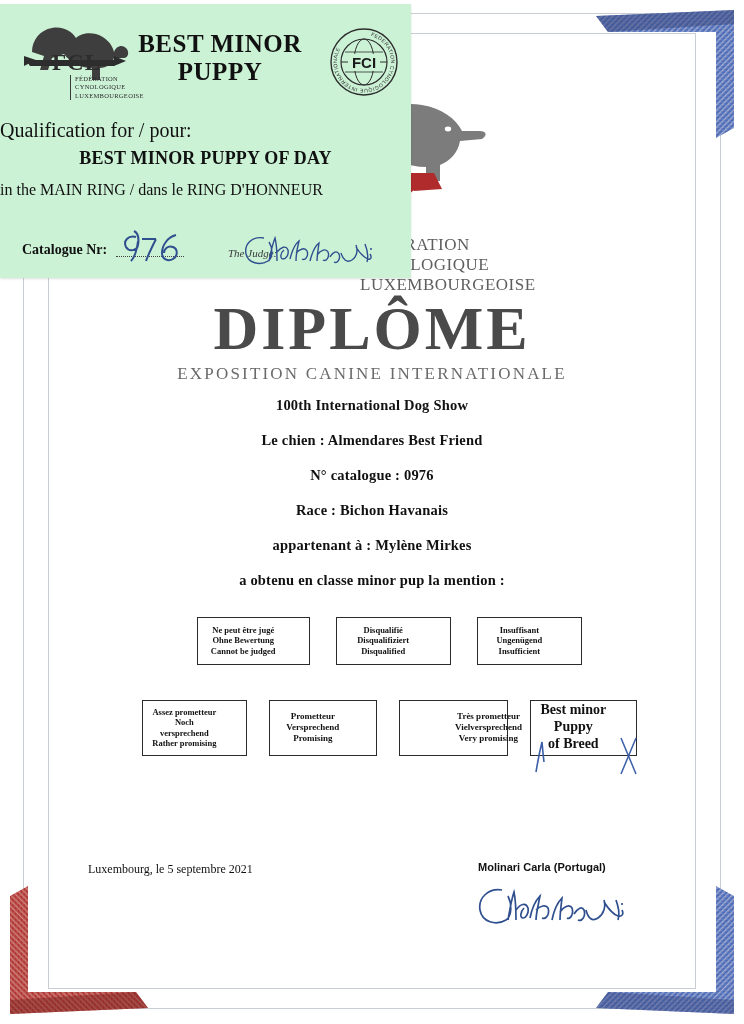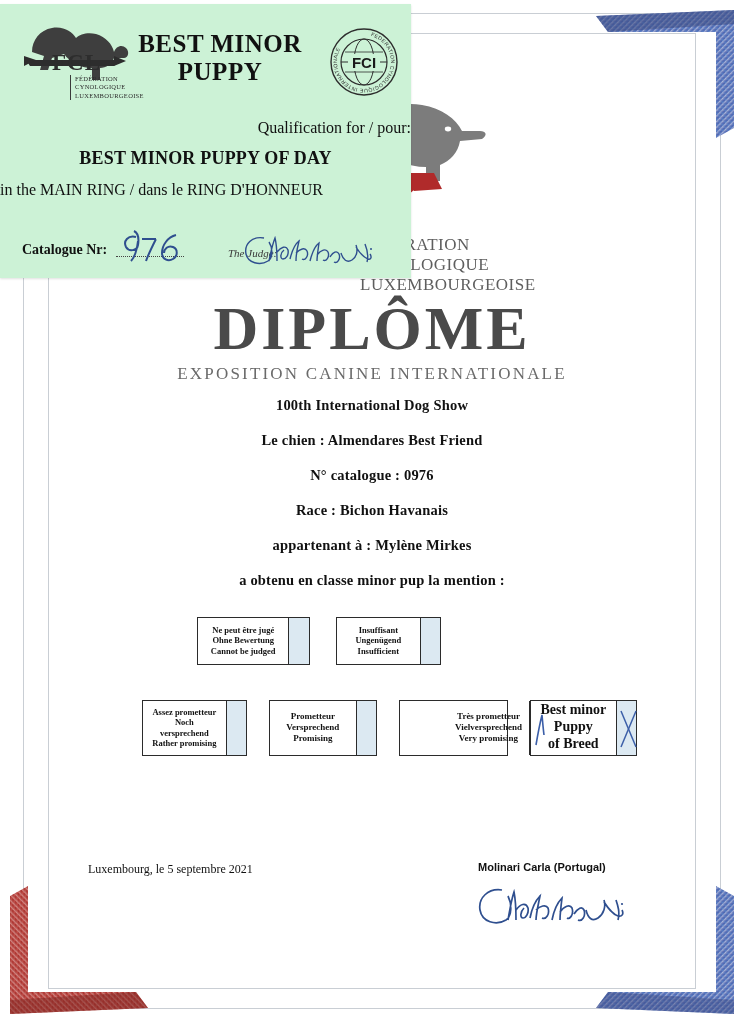--- a/index.html
+++ b/index.html
@@ -37,21 +37,21 @@
 
   
   .body-lines{position:absolute;left:0;top:397px;width:744px;text-align:center;}
   .bline{font-family:"Liberation Serif",serif;font-weight:bold;font-size:14.5px;
          color:#111;margin:0 0 18px 0;letter-spacing:.2px;}
 
   
   .boxrow{position:absolute;display:flex;align-items:flex-start;}
   .row1{left:197px;top:617px;gap:26px;}
   .row2{left:142px;top:700px;gap:22px;}
-  .abox{display:flex;border:1px solid #2b2b2b;background:#fff;box-sizing:border-box;}
+  .abox{display:flex;border:1px solid #2b2b2b;background:#fff;box-sizing:border-box;align-items:center;}
   .abox .txt{padding:4px 7px 5px 7px;text-align:center;
              font-family:"Liberation Serif",serif;font-weight:bold;color:#111;
              line-height:1.22;display:flex;flex-direction:column;justify-content:center;}
   .abox .txt span{display:block;}
   .abox .chk{width:23px;border-left:1px solid #2b2b2b;background:#dce9f2;
              position:relative;}
   .abox .chk svg{position:absolute;left:0;top:0;}
   .s-small .txt{font-size:8.5px;}
   .s-mid .txt{font-size:9px;}
   .s-big .txt{font-size:14px;line-height:1.2;}
@@ -67,22 +67,22 @@
   .card{position:absolute;left:0;top:4px;width:411px;height:274px;
         background:#ccf2d6;box-shadow:0 1px 2px rgba(0,0,0,.12);}
   .card-fcl{position:absolute;left:18px;top:16px;width:120px;height:78px;}
   .card-fcl-text{position:absolute;left:52px;top:55px;font-size:6.5px;color:#2d2d2d;
                  line-height:1.28;letter-spacing:.3px;font-family:"Liberation Serif",serif;
                  border-left:1px solid #3a3a3a;padding-left:4px;}
   .card-fci{position:absolute;left:328px;top:22px;width:72px;height:72px;}
   .card-title{position:absolute;left:120px;top:26px;width:200px;text-align:center;
               font-family:"Liberation Serif",serif;font-weight:bold;font-size:25px;
               line-height:1.12;color:#111;letter-spacing:.5px;}
-  .card-q{position:absolute;left:0;top:115px;width:411px;text-align:right;
-          font-family:"Liberation Serif",serif;font-size:16px;color:#111;}
+  .card-q{position:absolute;left:0;top:115px;width:411px;text-align:left;
+          font-family:"Liberation Serif",serif;font-size:20px;color:#111;}
   .card-l2{position:absolute;left:0;top:144px;width:411px;text-align:center;
            font-family:"Liberation Serif",serif;font-weight:bold;font-size:18px;color:#111;
            letter-spacing:.2px;}
   .card-l3{position:absolute;left:0;top:177px;width:411px;text-align:left;
            font-family:"Liberation Serif",serif;font-size:16px;color:#111;}
   .card-cat{position:absolute;left:22px;top:238px;
             font-family:"Liberation Serif",serif;font-weight:bold;font-size:14px;color:#111;}
   .card-dots{position:absolute;left:116px;top:252px;width:68px;
              border-bottom:1px dotted #444;}
   .card-num{position:absolute;left:118px;top:223px;width:70px;height:38px;}
@@ -175,20 +175,28 @@
   <div class="boxrow row1">
     <div class="abox s-small" style="width:113px;height:48px;">
       <div class="txt" style="width:90px;">
         <span>Ne peut être jugé</span>
         <span>Ohne Bewertung</span>
         <span>Cannot be judged</span>
       </div>
       <div class="chk"></div>
     </div>
 
+    <div class="abox s-small" style="width:115px;height:48px;">
+      <div class="txt" style="width:92px;">
+        <span>Disqualifié</span>
+        <span>Disqualifiziert</span>
+        <span>Disqualified</span>
+      </div>
+      <div class="chk"></div>
+    </div>
 
     <div class="abox s-small" style="width:105px;height:48px;">
       <div class="txt" style="width:82px;">
         <span>Insuffisant</span>
         <span>Ungenügend</span>
         <span>Insufficient</span>
       </div>
       <div class="chk"></div>
     </div>
   </div>

